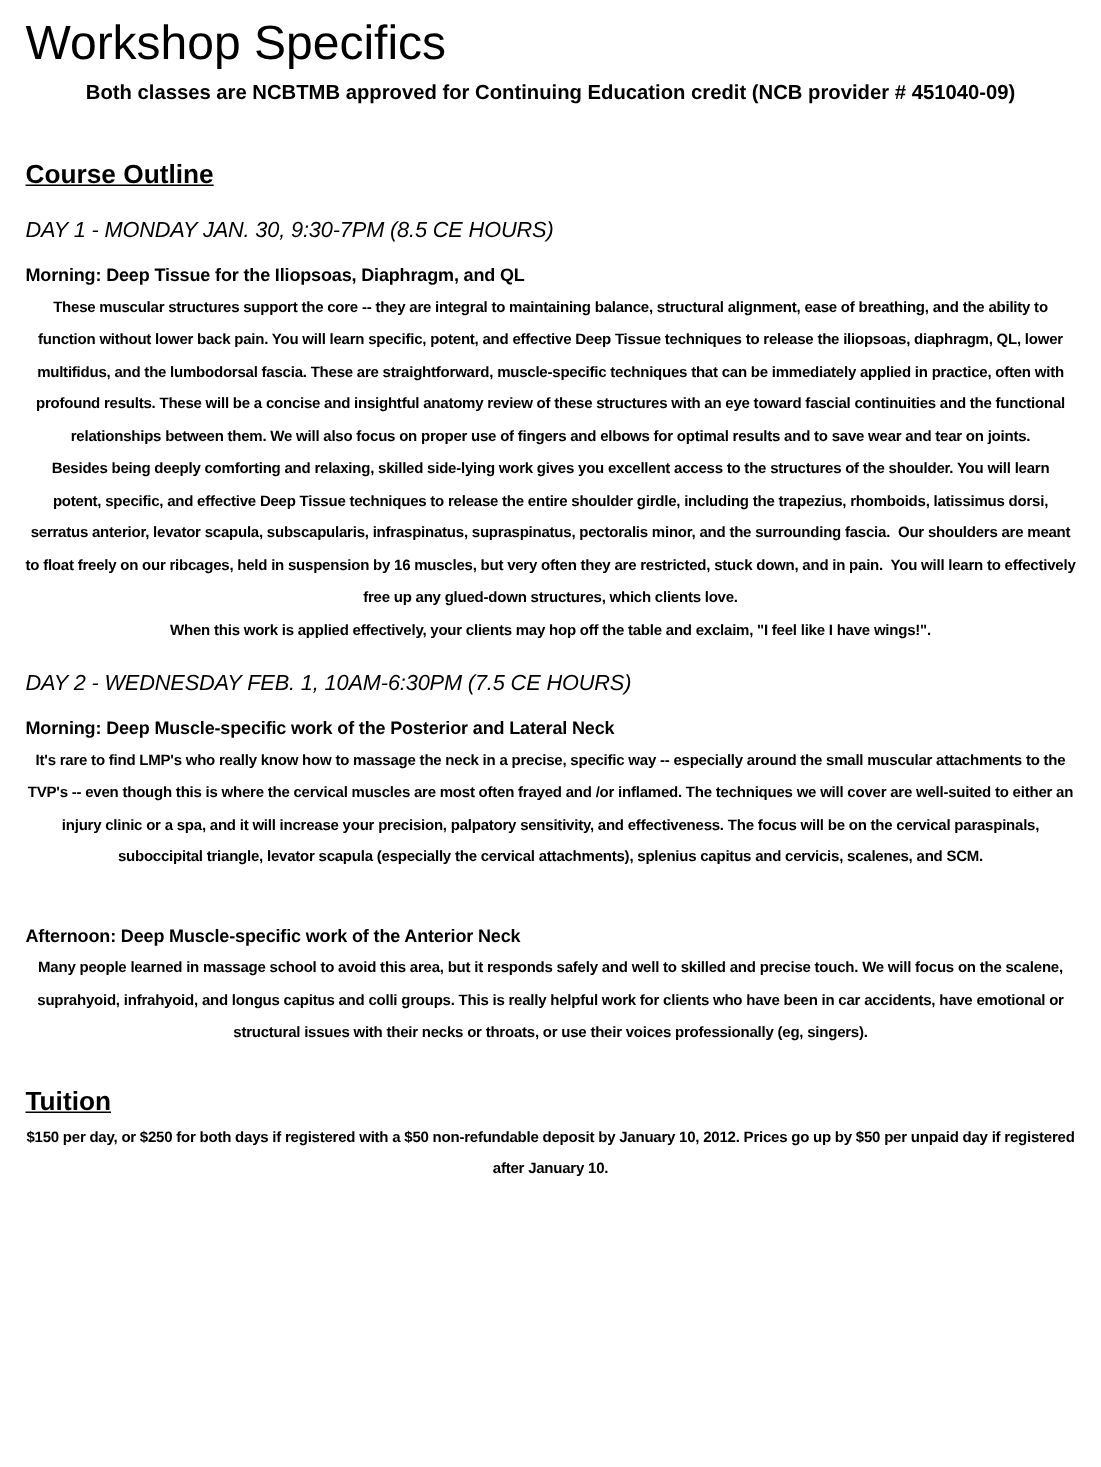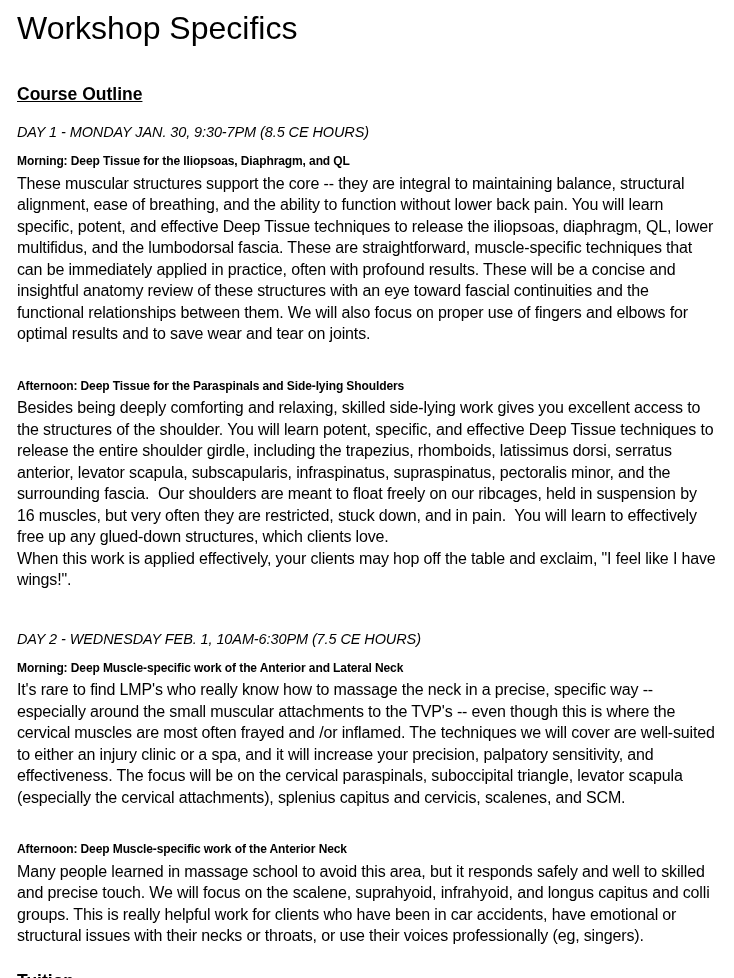--- a/index.html
+++ b/index.html
@@ -53,56 +53,57 @@
     letter-spacing: -0.1px;
   }
   .sub-heading {
     font-size: 12px;
     font-weight: bold;
     line-height: 21.5px;
     white-space: pre-wrap;
     letter-spacing: -0.1px;
   }
   .gap-block { margin-top: 31px; }
-  .day-gap   { margin-top: 40px; }
+  .day-gap   { margin-top: 17px; }
   .para {
-    font-size: 16px;
+    font-size: 10px;
     line-height: 21.5px;
     letter-spacing: -0.15px;
     white-space: pre-wrap;
-    text-align: left;
+    text-align: center;
+    font-weight: bold;
   }
   .body-gap { margin-top: 3px; }
 </style>
 </head>
 <body>
 
 <div class="page">
 
   <h1 class="doc-title">Workshop Specifics</h1>
 
 
+  <div class="approval-line">Both classes are NCBTMB approved for Continuing Education credit (NCB provider # 451040-09)</div>
 
   <h2 class="section-heading h-course">Course Outline</h2>
 
   <div>
     <div class="day-title">DAY 1 - MONDAY JAN. 30, 9:30-7PM (8.5 CE HOURS)</div>
 
     <div class="sub-heading">Morning: Deep Tissue for the Iliopsoas, Diaphragm, and QL</div>
     <p class="para">These muscular structures support the core -- they are integral to maintaining balance, structural alignment, ease of breathing, and the ability to function without lower back pain. You will learn specific, potent, and effective Deep Tissue techniques to release the iliopsoas, diaphragm, QL, lower multifidus, and the lumbodorsal fascia. These are straightforward, muscle-specific techniques that can be immediately applied in practice, often with profound results. These will be a concise and insightful anatomy review of these structures with an eye toward fascial continuities and the functional relationships between them. We will also focus on proper use of fingers and elbows for optimal results and to save wear and tear on joints.</p>
 
-    <div class="sub-heading gap-block">Afternoon: Deep Tissue for the Paraspinals and Side-lying Shoulders</div>
     <p class="para">Besides being deeply comforting and relaxing, skilled side-lying work gives you excellent access to the structures of the shoulder. You will learn potent, specific, and effective Deep Tissue techniques to release the entire shoulder girdle, including the trapezius, rhomboids, latissimus dorsi, serratus anterior, levator scapula, subscapularis, infraspinatus, supraspinatus, pectoralis minor, and the surrounding fascia.  Our shoulders are meant to float freely on our ribcages, held in suspension by 16 muscles, but very often they are restricted, stuck down, and in pain.  You will learn to effectively free up any glued-down structures, which clients love.</p>
     <p class="para">When this work is applied effectively, your clients may hop off the table and exclaim, "I feel like I have wings!".</p>
   </div>
 
   <div>
     <div class="day-title day-gap">DAY 2 - WEDNESDAY FEB. 1, 10AM-6:30PM (7.5 CE HOURS)</div>
 
-    <div class="sub-heading">Morning: Deep Muscle-specific work of the Anterior and Lateral Neck</div>
+    <div class="sub-heading">Morning: Deep Muscle-specific work of the Posterior and Lateral Neck</div>
     <p class="para">It's rare to find LMP's who really know how to massage the neck in a precise, specific way -- especially around the small muscular attachments to the TVP's -- even though this is where the cervical muscles are most often frayed and /or inflamed. The techniques we will cover are well-suited to either an injury clinic or a spa, and it will increase your precision, palpatory sensitivity, and effectiveness. The focus will be on the cervical paraspinals, suboccipital triangle, levator scapula (especially the cervical attachments), splenius capitus and cervicis, scalenes, and SCM.</p>
 
     <div class="sub-heading gap-block">Afternoon: Deep Muscle-specific work of the Anterior Neck</div>
     <p class="para">Many people learned in massage school to avoid this area, but it responds safely and well to skilled and precise touch. We will focus on the scalene, suprahyoid, infrahyoid, and longus capitus and colli groups. This is really helpful work for clients who have been in car accidents, have emotional or structural issues with their necks or throats, or use their voices professionally (eg, singers).</p>
   </div>
 
   <h2 class="section-heading h-tuition">Tuition</h2>
   <p class="para body-gap">$150 per day, or $250 for both days if registered with a $50 non-refundable deposit by January 10, 2012. Prices go up by $50 per unpaid day if registered after January 10.</p>
 
 </div>

